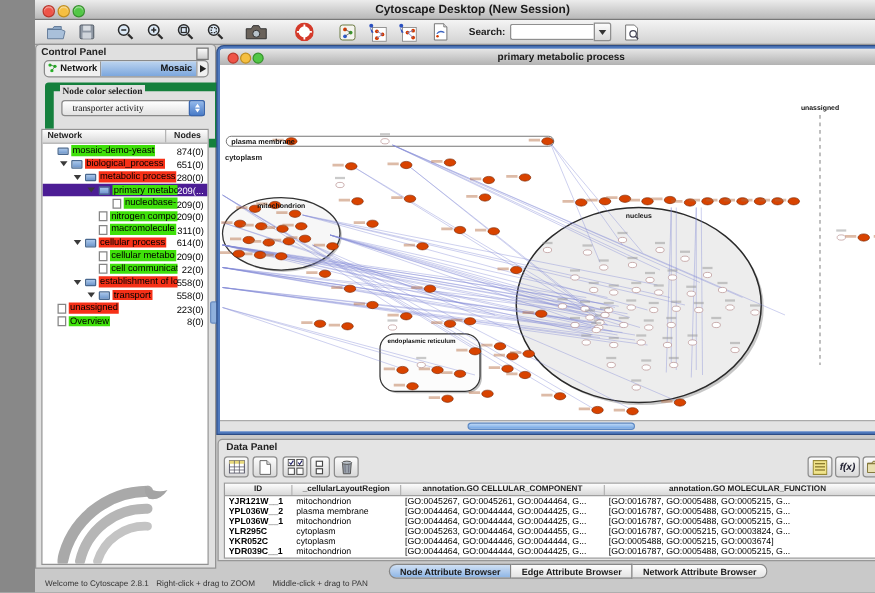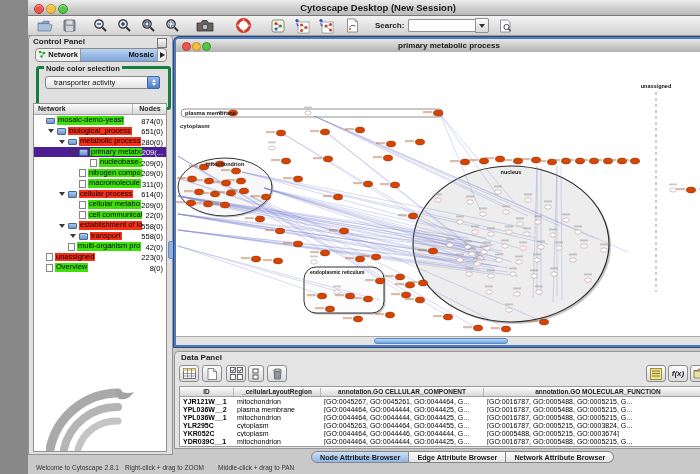--- a/index.html
+++ b/index.html
@@ -21,21 +21,21 @@
   
   .cpanel{position:absolute;left:0;top:35px;width:145px;height:420px;background:#e0e0e0;border:1px solid #949494;border-radius:4px 4px 0 0;box-sizing:border-box;}
   .cp-title{position:absolute;left:4px;top:1px;font-size:8px;font-weight:bold;color:#222;}
   .cp-float{position:absolute;right:5px;top:2px;width:8px;height:8px;border:1px solid #777;background:linear-gradient(#fafafa,#ccc);}
   .cptabs{position:absolute;left:6px;top:12px;width:132px;height:14px;display:flex;border:1px solid #8a8a8a;border-radius:4px;background:#f0f0f0;overflow:hidden;box-sizing:border-box;}
   .cptab{font-size:7.5px;font-weight:bold;color:#111;text-align:center;line-height:12px;white-space:nowrap;overflow:hidden;}
   .cptab.net{width:68px;border-right:1px solid #999;}
   .cptab.mosaic{width:50px;background:linear-gradient(#bcd4f0,#7ba6dd);border-right:1px solid #999;padding-left:44px;}
   .cptab.more{width:12px;}
   .tri-r{display:inline-block;width:0;height:0;border-top:3.5px solid transparent;border-bottom:3.5px solid transparent;border-left:5px solid #222;margin-top:3px;}
-  .gbox{position:absolute;left:7px;top:30px;width:129px;height:38px;border:3px solid #15803d;border-radius:3px;}
+  .gbox{position:absolute;left:7px;top:30px;width:129px;height:38px;border:7px solid #15803d;border-radius:3px;font-family:Liberation Serif, serif;}
   .gleg{position:absolute;left:5px;top:-5px;background:#e0e0e0;padding:0 2px;font-size:7.5px;font-weight:bold;color:#222;}
   .combo{position:absolute;left:6px;top:7px;width:115px;height:13px;border:1px solid #8a8a8a;border-radius:3px;background:linear-gradient(#ffffff,#e2e2e2);font-size:7.5px;line-height:12px;padding-left:8px;box-sizing:border-box;color:#111;}
   .cstep{position:absolute;right:-1px;top:-1px;width:13px;height:13px;background:linear-gradient(#93b9ec,#4a7cc8);border:1px solid #3a66ad;border-radius:2px;box-sizing:border-box;}
   .cstep .u{position:absolute;left:3.5px;top:2px;width:0;height:0;border-left:2.5px solid transparent;border-right:2.5px solid transparent;border-bottom:3px solid #fff;}
   .cstep .d{position:absolute;left:3.5px;bottom:2px;width:0;height:0;border-left:2.5px solid transparent;border-right:2.5px solid transparent;border-top:3px solid #fff;}
   .cbxrow{position:absolute;left:13px;top:72px;height:10px;}
   .cbx{position:absolute;left:0;top:0;width:9px;height:9px;background:linear-gradient(#85ade6,#3a6cc0);border:1px solid #2c56a0;border-radius:2px;color:#fff;font-size:9px;line-height:9px;text-align:center;}
   .cbxlabel{position:absolute;left:14px;top:1px;font-size:7.5px;font-weight:bold;white-space:nowrap;}
   .cp-scroll{position:absolute;left:4px;top:67px;width:134px;height:349px;background:#fff;border:1px solid #929292;box-sizing:border-box;overflow:hidden;}
   .cp-head{position:relative;height:10px;background:linear-gradient(#fefefe,#d9d9d9);border-bottom:1px solid #a5a5a5;font-size:7px;font-weight:bold;color:#222;}
@@ -314,25 +314,20 @@
             <span class="arr" style="left: 25px;"></span>
             <span class="fold" style="left: 34px;"></span>
             <span class="chip red" style="left: 45px; max-width: 61px;">establishment of lo</span>
             <span class="tval">558(0)</span>
           </div>
           <div class="trow">
             <span class="arr" style="left: 36px;"></span>
             <span class="fold" style="left: 45px;"></span>
             <span class="chip red" style="left: 56px; max-width: 50px;">transport</span>
             <span class="tval">558(0)</span>
-          </div>
-          <div class="trow">
-            <span class="filei" style="left: 34px;"></span>
-            <span class="chip green" style="left: 43px; max-width: 63px;">multi-organism pro</span>
-            <span class="tval">42(0)</span>
           </div>
           <div class="trow">
             <span class="filei" style="left: 12px;"></span>
             <span class="chip red" style="left: 21px; max-width: 85px;">unassigned</span>
             <span class="tval">223(0)</span>
           </div>
           <div class="trow">
             <span class="filei" style="left: 12px;"></span>
             <span class="chip green" style="left: 21px; max-width: 85px;">Overview</span>
             <span class="tval">8(0)</span>

